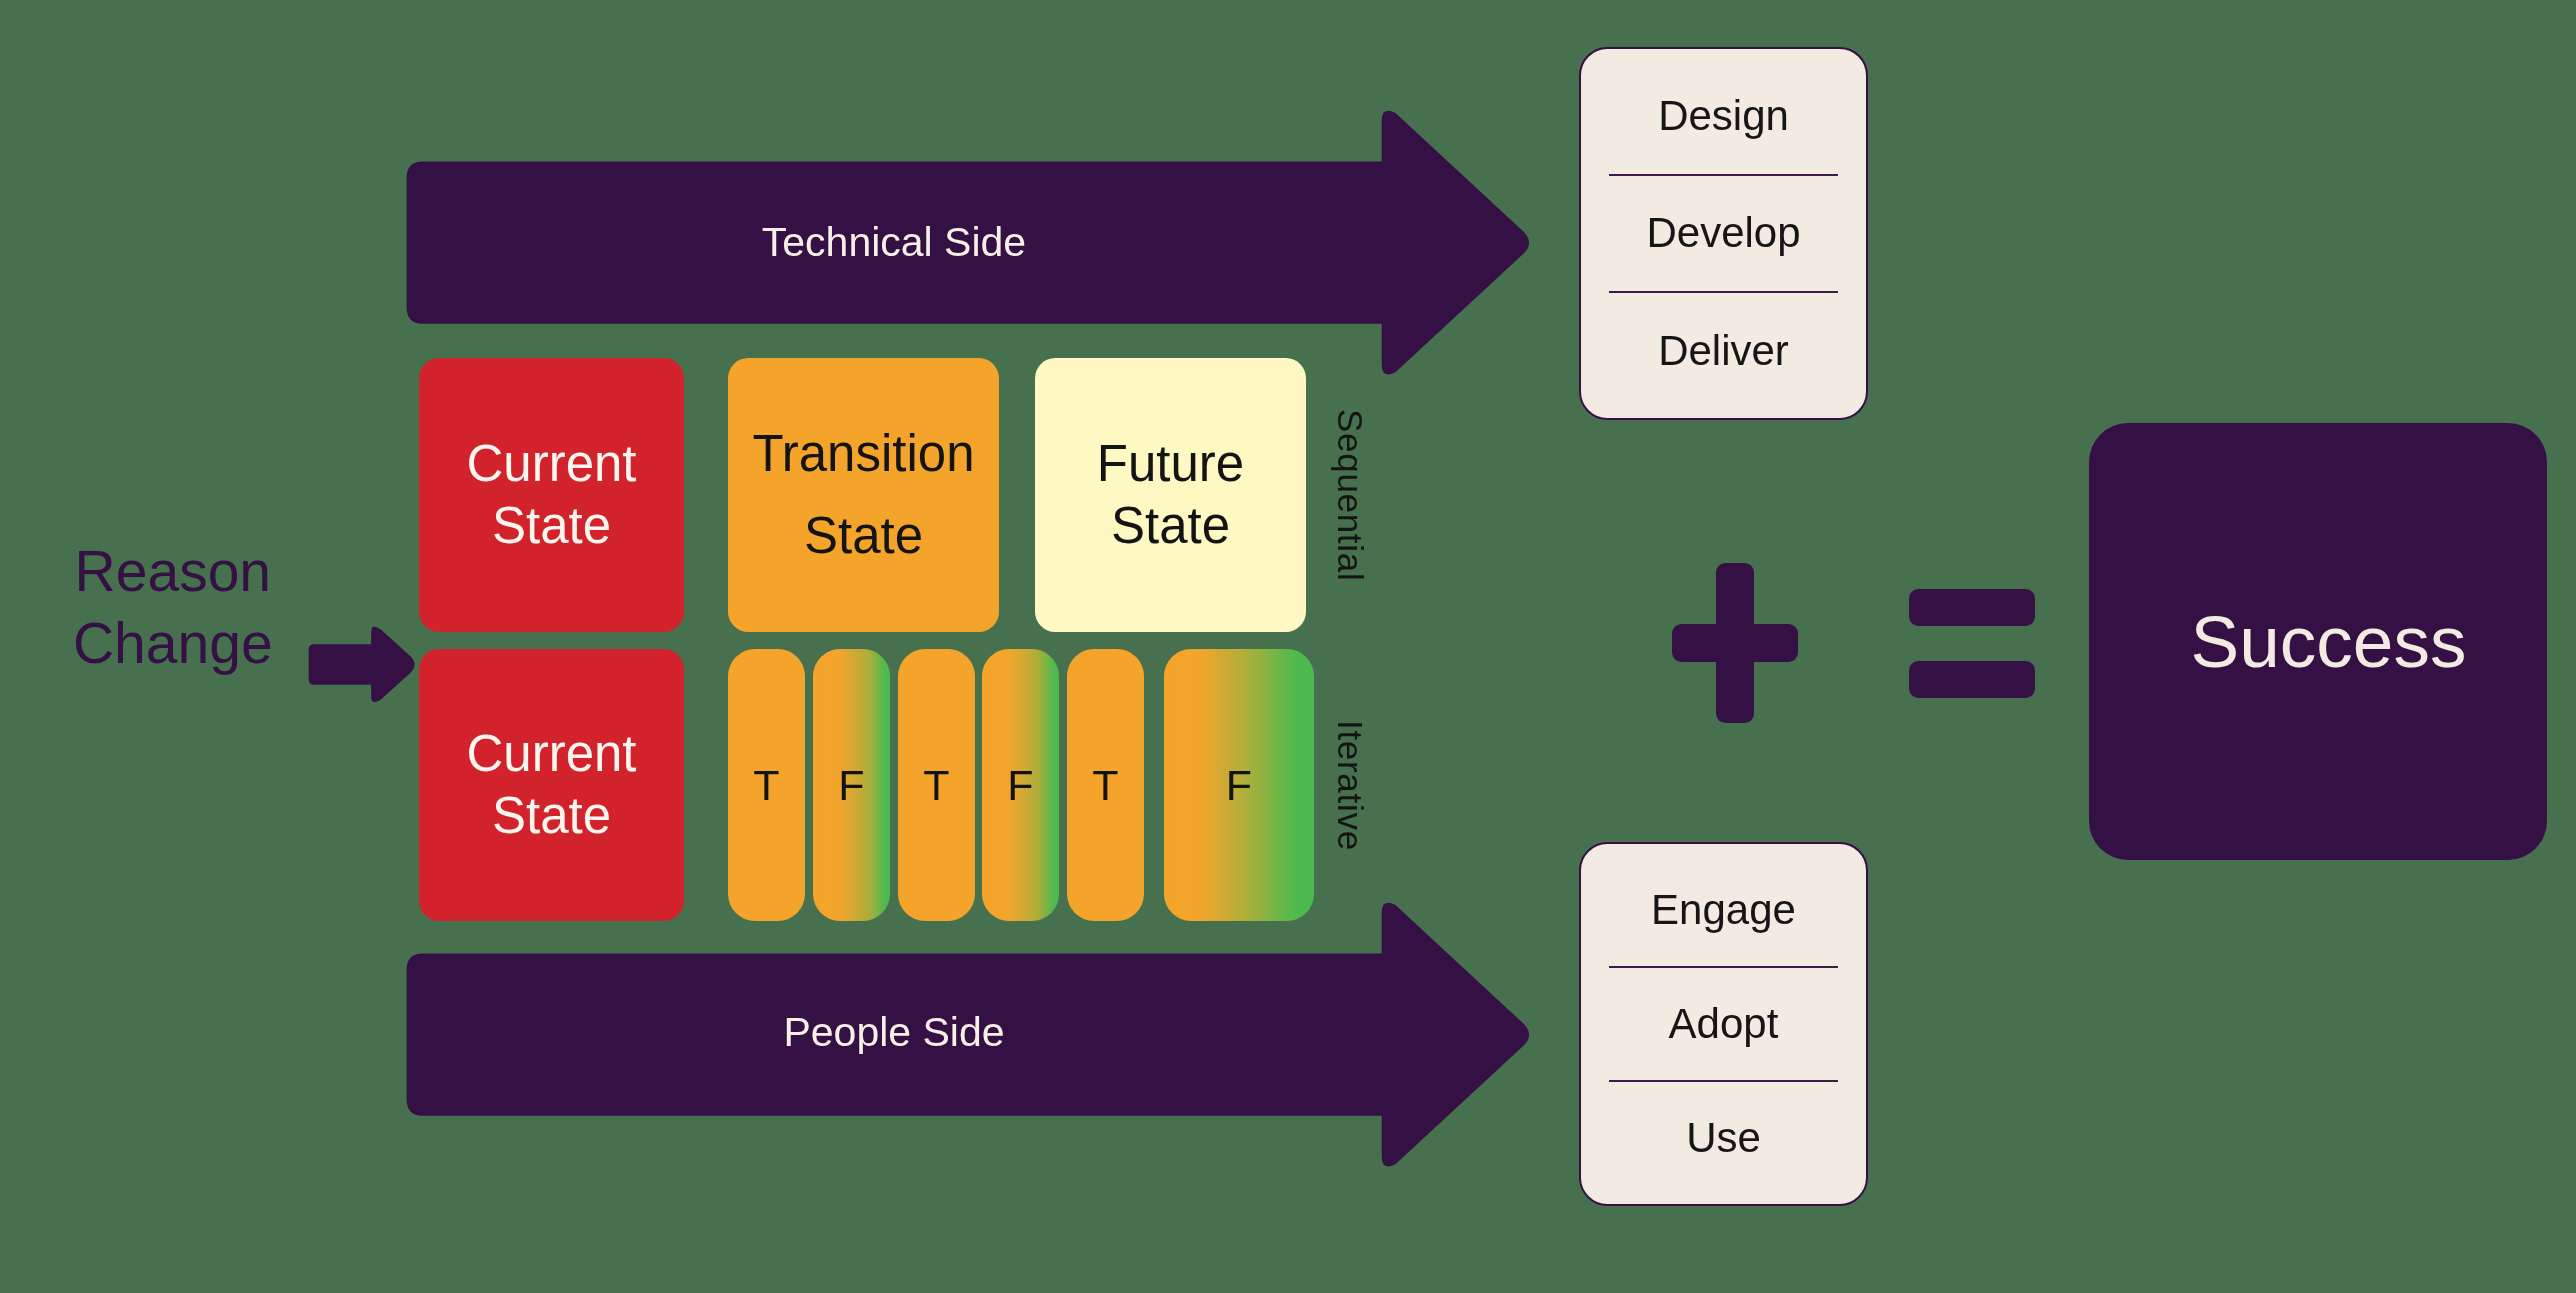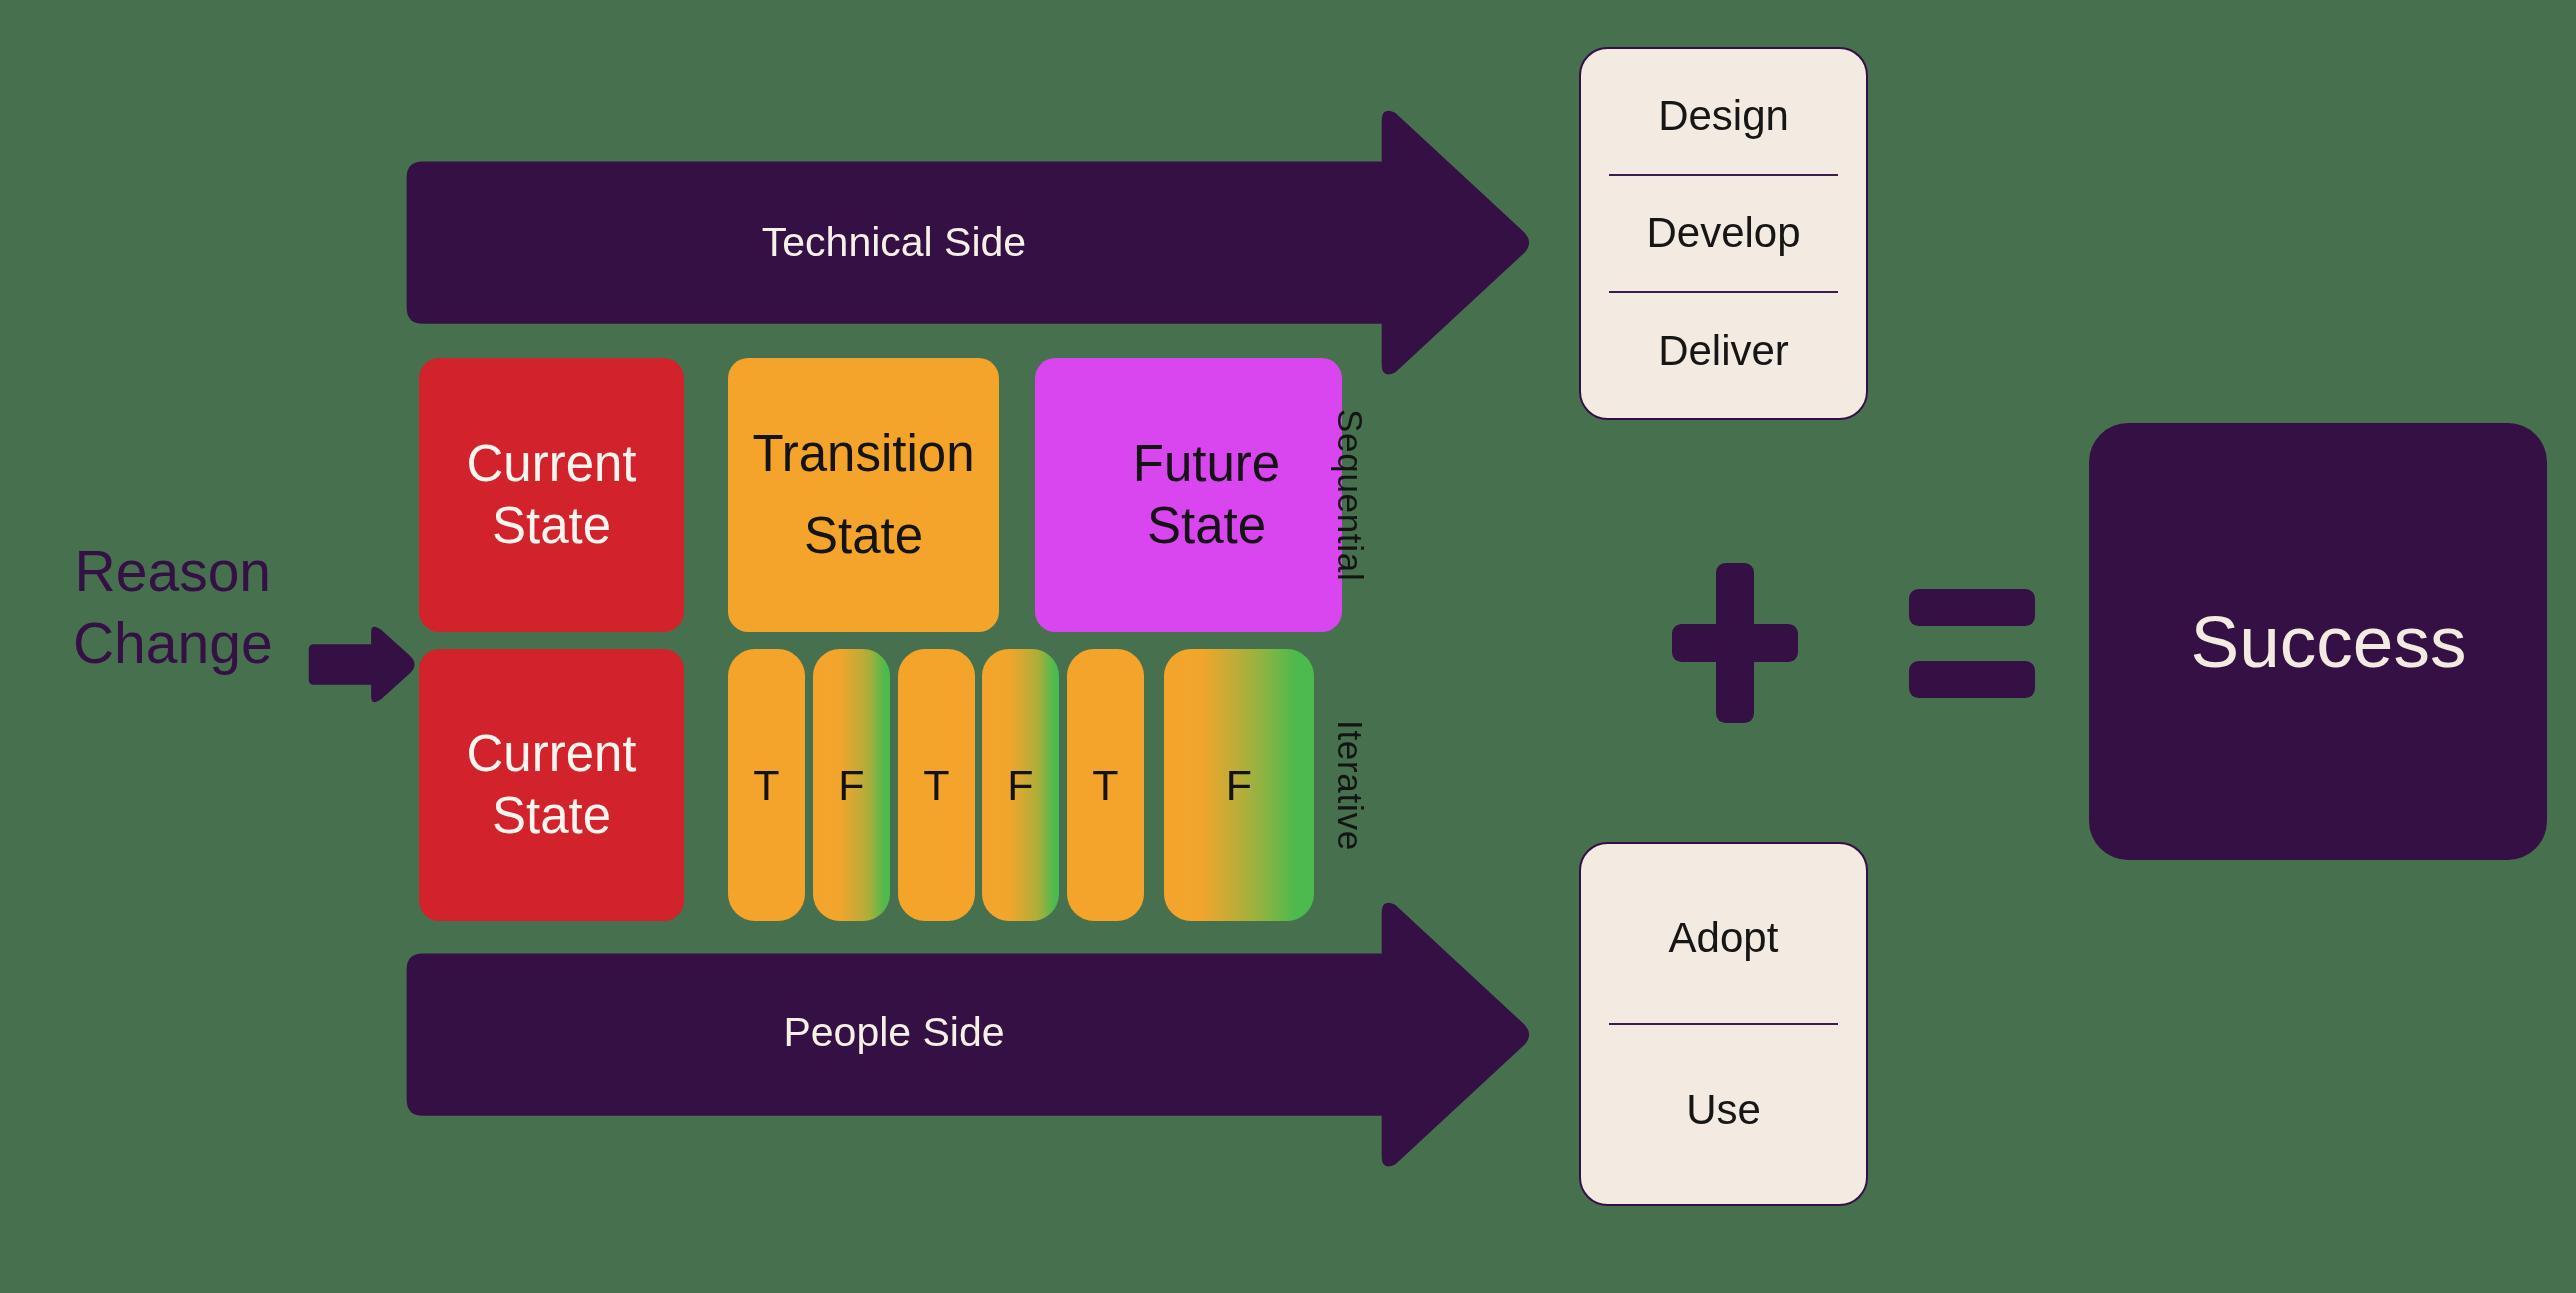--- a/index.html
+++ b/index.html
@@ -37,21 +37,21 @@
   .people-label { top: 951px; }
 
   
   .state-box {
     position: absolute; border-radius: 20.3px;
     display: flex; flex-direction: column; align-items: center; justify-content: center;
     font-size: 51px; line-height: 1.22; text-align: center;
   }
   .red   { background: #D2222B; color: #FAF6EF; }
   .amber { background: #F4A42B; color: #141414; }
-  .grn   { background: #d946ef; color: #141414; padding-left: 36px; }
+  .grn   { background: #fef9c3; color: #141414; }
   .r1 { top: 358px; height: 274px; }
   .r2 { top: 649px; height: 272px; }
   .c1 { left: 419px;  width: 265px; }
   .c2 { left: 728px; width: 271px; gap: 20px; }
   .c3 { left: 1035px; width: 271px; }
 
   
   .vlabel {
     position: absolute; left: 1324px; width: 51px;
     writing-mode: vertical-rl;
@@ -153,20 +153,21 @@
   </svg>
   <div class="arrow-label people-label">People Side</div>
 
   <div class="panel design-panel">
     <div class="panel-cell">Design</div>
     <div class="panel-cell">Develop</div>
     <div class="panel-cell">Deliver</div>
   </div>
 
   <div class="panel engage-panel">
+    <div class="panel-cell">Engage</div>
     <div class="panel-cell">Adopt</div>
     <div class="panel-cell">Use</div>
   </div>
 
   <div class="opbar plus-h"></div>
   <div class="opbar plus-v"></div>
   <div class="opbar eq-t"></div>
   <div class="opbar eq-b"></div>
 
   <div class="success">

